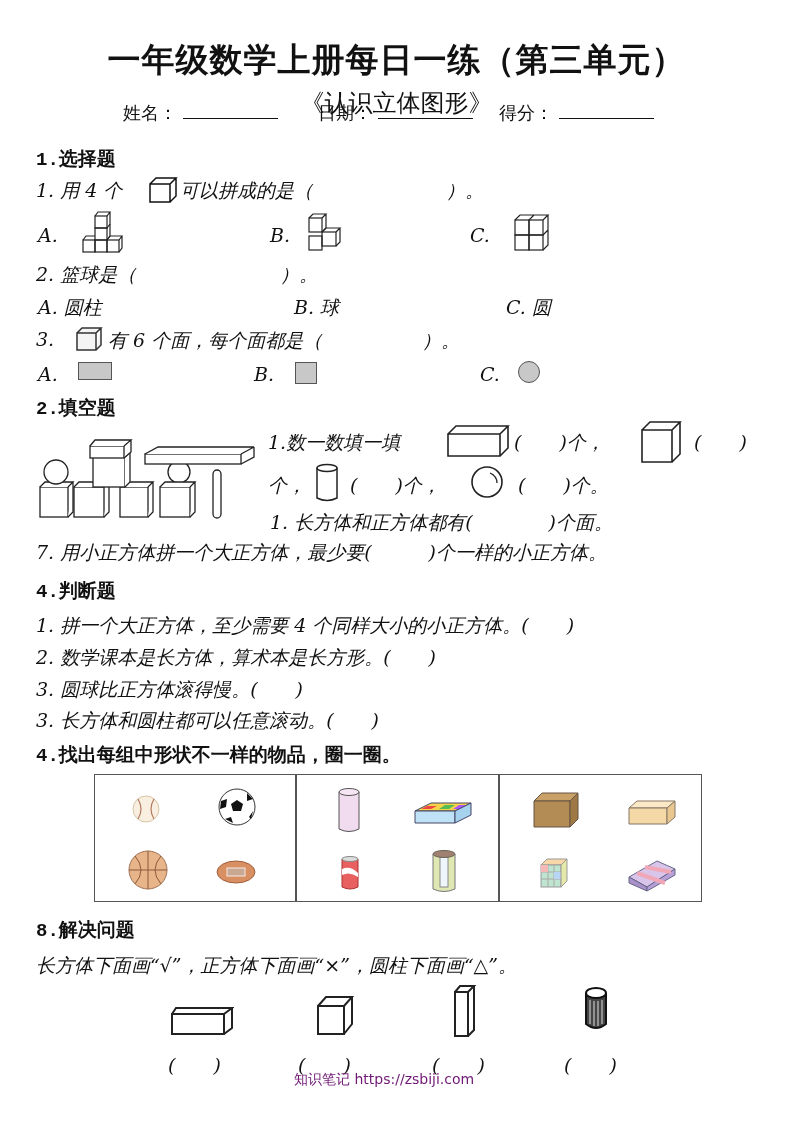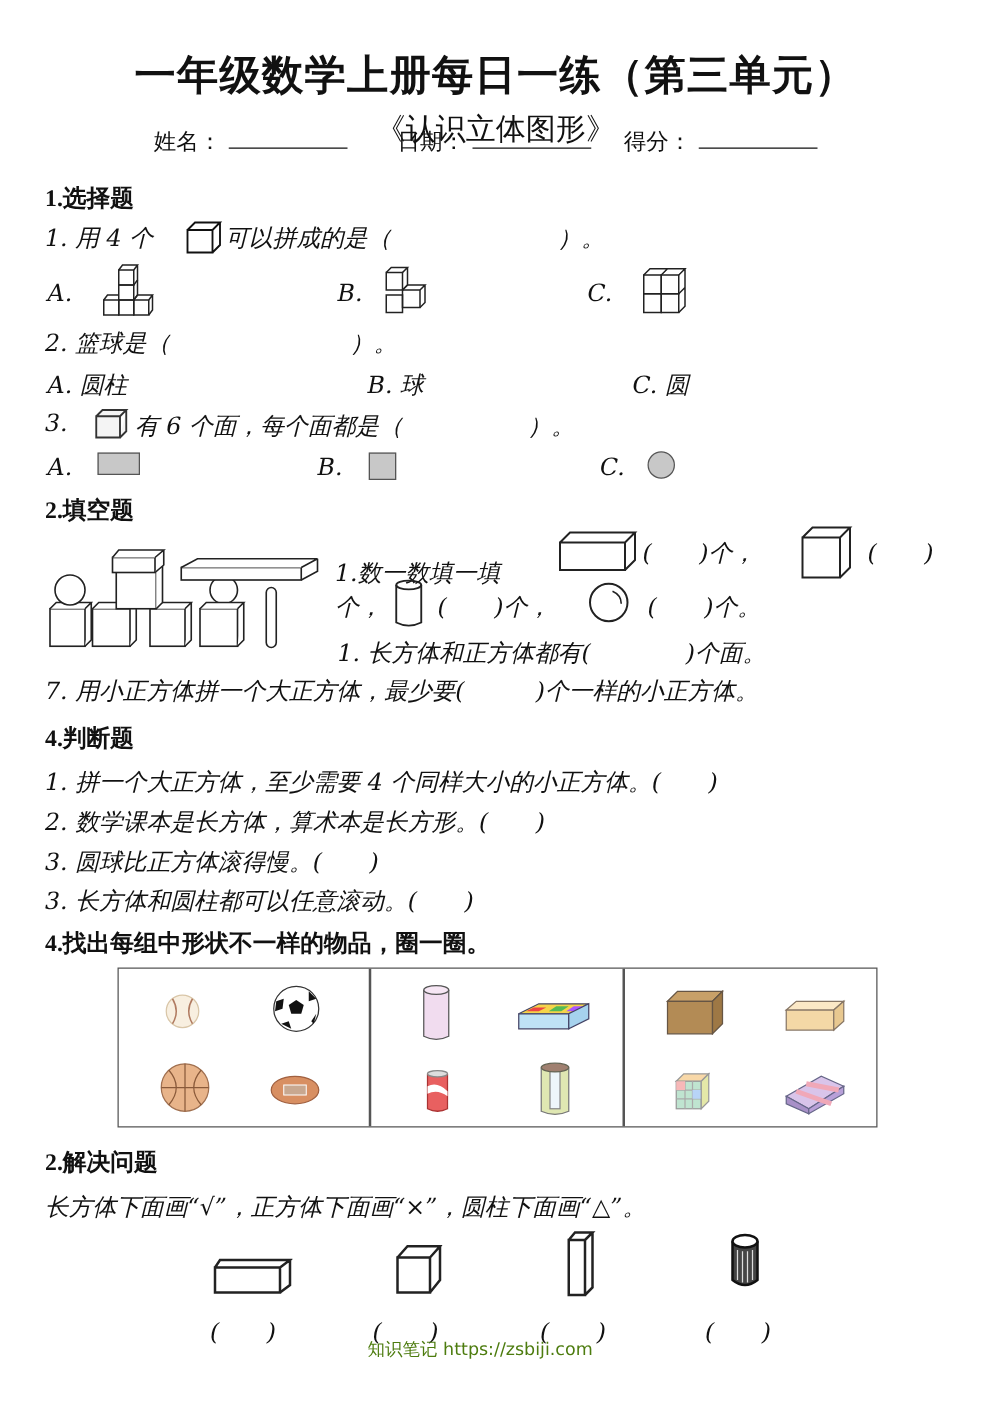--- a/index.html
+++ b/index.html
@@ -4,26 +4,26 @@
 <style>
   html,body{margin:0;padding:0;background:#fff;}
   body{width:793px;height:1122px;position:relative;overflow:hidden;color:#111;
        font-family:"DejaVu Serif","Liberation Serif",serif;}
   .abs{position:absolute;white-space:nowrap;}
   .title{left:0;width:793px;top:38px;text-align:center;font-family:"DejaVu Sans","Liberation Sans",sans-serif;
          font-size:33px;font-weight:bold;letter-spacing:1px;}
   .subtitle{left:0;width:793px;top:87px;text-align:center;font-size:24px;}
   .info{top:101px;font-size:18px;}
   .blank{display:inline-block;border-bottom:1.5px solid #111;width:95px;height:16px;vertical-align:baseline;margin-left:6px;}
-  .sec{font-family:Liberation Serif, serif;font-weight:bold;font-size:19px;}
+  .sec{font-family:Liberation Mono, monospace;font-weight:bold;font-size:19px;}
   .q{font-size:19px;font-style:italic;}
   svg{position:absolute;}
   .grid{position:absolute;left:94px;top:774px;width:606px;height:126px;border:1.5px solid #555;}
   .divider{position:absolute;top:0;width:1.5px;height:126px;background:#555;}
-  .watermark{font-family:"DejaVu Sans","Liberation Sans",sans-serif;font-size:14px;color:#4d7c0f;}
+  .watermark{font-family:"DejaVu Sans","Liberation Sans",sans-serif;font-size:14px;color:#701a75;}
 </style>
 </head>
 <body>
 
 <div class="abs title">一年级数学上册每日一练（第三单元）</div>
 <div class="abs subtitle">《认识立体图形》</div>
 <div class="abs info" style="left:123px"><span>姓名：</span><span class="blank"></span></div>
 <div class="abs info" style="left:318px"><span>日期：</span><span class="blank"></span></div>
 <div class="abs info" style="left:499px"><span>得分：</span><span class="blank"></span></div>
 
@@ -103,21 +103,21 @@
     <rect x="54" y="14" width="34" height="12"></rect>
       <path d="M54 14 L59 8 H95 L88 14 M95 8 V20 L88 26"></path>
     <circle cx="143" cy="40" r="11"></circle>
     <rect x="124" y="55" width="30" height="30"></rect>
       <path d="M124 55 L129 50 H159 L154 55 M159 50 V80 L154 85"></path>
     <rect x="177" y="38" width="8" height="48" rx="4"></rect>
     <rect x="109" y="22" width="96" height="10"></rect>
       <path d="M109 22 L122 15 H218 L205 22 M218 15 V25 L205 32"></path>
   </g>
 </svg>
-<div class="abs q" style="left:268px;top:446px">1.数一数填一填</div>
+<div class="abs q" style="left:268px;top:430px">1.数一数填一填</div>
 <svg style="left:446px;top:424px" width="66" height="34">
   <path d="M2 10 H54 V32 H2 Z M2 10 L10 2 H62 L54 10 M62 2 V24 L54 32" fill="none" stroke="#222" stroke-width="1.6"></path>
 </svg>
 <div class="abs q" style="left:514px;top:430px">(　　)个，</div>
 <svg style="left:640px;top:420px" width="44" height="44">
   <path d="M2 10 H32 V42 H2 Z M2 10 L10 2 H40 L32 10 M40 2 V34 L32 42" fill="none" stroke="#222" stroke-width="1.6"></path>
 </svg>
 <div class="abs q" style="left:694px;top:430px">(　　)</div>
 <div class="abs q" style="left:268px;top:473px">个，</div>
 <svg style="left:314px;top:463px" width="26" height="40">
@@ -206,21 +206,21 @@
     <path d="M22 8 L28 2 V24 L22 30 Z" fill="#e4e8a8" stroke="#999"></path>
   </svg>
   <svg style="left:532px;top:80px" width="50" height="38">
     <path d="M2 22 L30 6 L48 14 L20 32 Z" fill="#d9c4ea" stroke="#668"></path>
       <path d="M2 22 V28 L20 36 V32 Z" fill="#a890c8" stroke="#668"></path>
       <path d="M20 32 V36 L48 20 V14 Z" fill="#b8a0d8" stroke="#668"></path>
     <path d="M10 18 L38 28 M18 12 L44 17" stroke="#f0a8b8" stroke-width="4"></path>
   </svg>
 </div>
 
-<div class="abs sec" style="left:36px;top:917px">2.解决问题</div>
+<div class="abs sec" style="left:36px;top:917px">8.解决问题</div>
 <div class="abs q" style="left:36px;top:953px">长方体下面画“√”，正方体下面画“×”，圆柱下面画“△”。</div>
 <svg style="left:170px;top:1006px" width="64" height="30">
   <path d="M2 8 H54 V28 H2 Z M2 8 L6 2 H62 L54 8 M62 2 V22 L54 28" fill="none" stroke="#222" stroke-width="2"></path>
 </svg>
 <svg style="left:316px;top:994px" width="38" height="42">
   <path d="M2 12 H28 V40 H2 Z M2 12 L10 3 H36 L28 12 M36 3 V30 L28 40" fill="none" stroke="#222" stroke-width="2"></path>
 </svg>
 <svg style="left:452px;top:984px" width="26" height="54">
   <path d="M3 8 H16 V52 H3 Z M3 8 L8 2 H22 L16 8 M22 2 V46 L16 52" fill="none" stroke="#222" stroke-width="2"></path>
 </svg>

